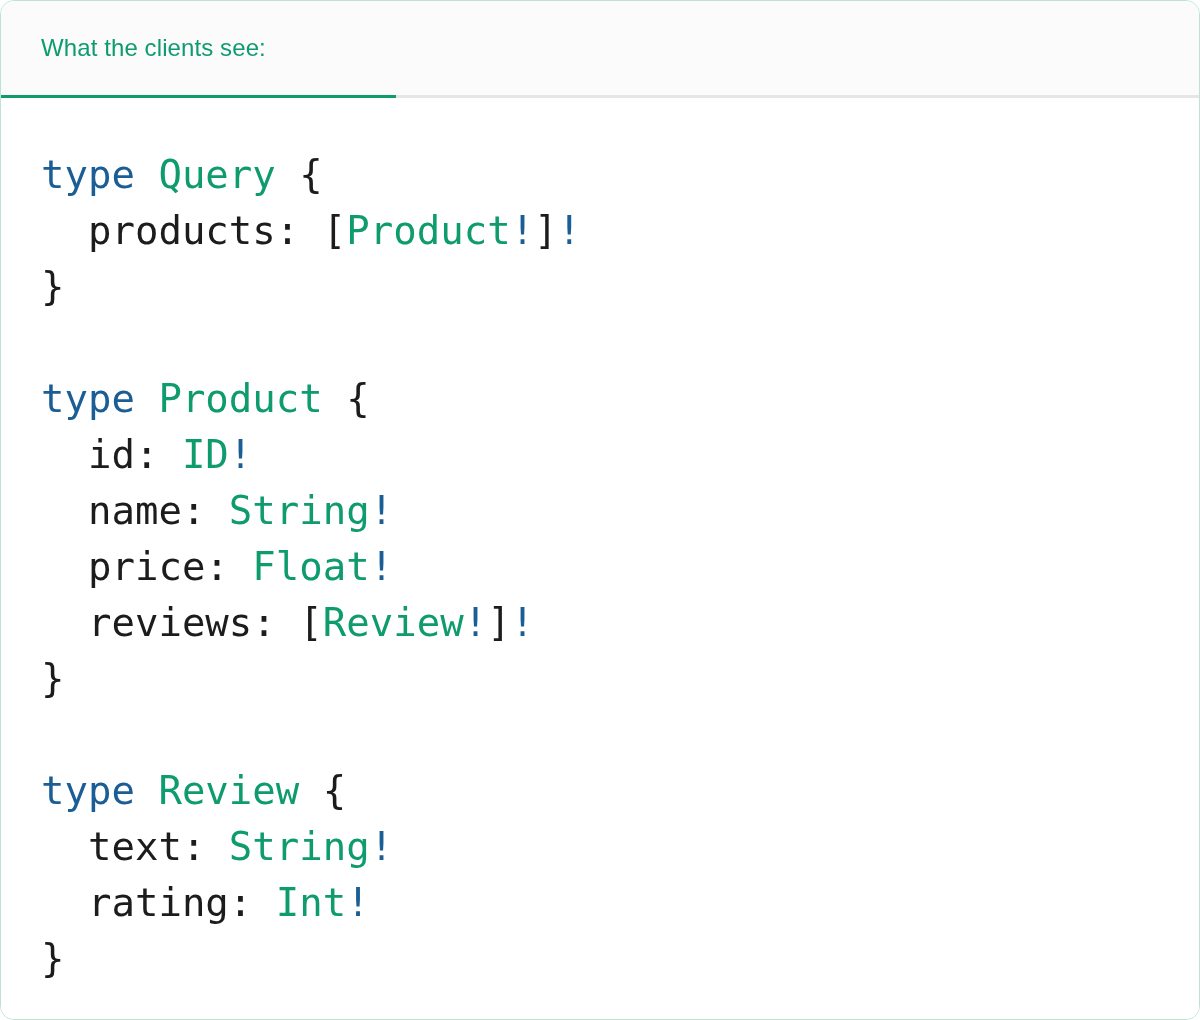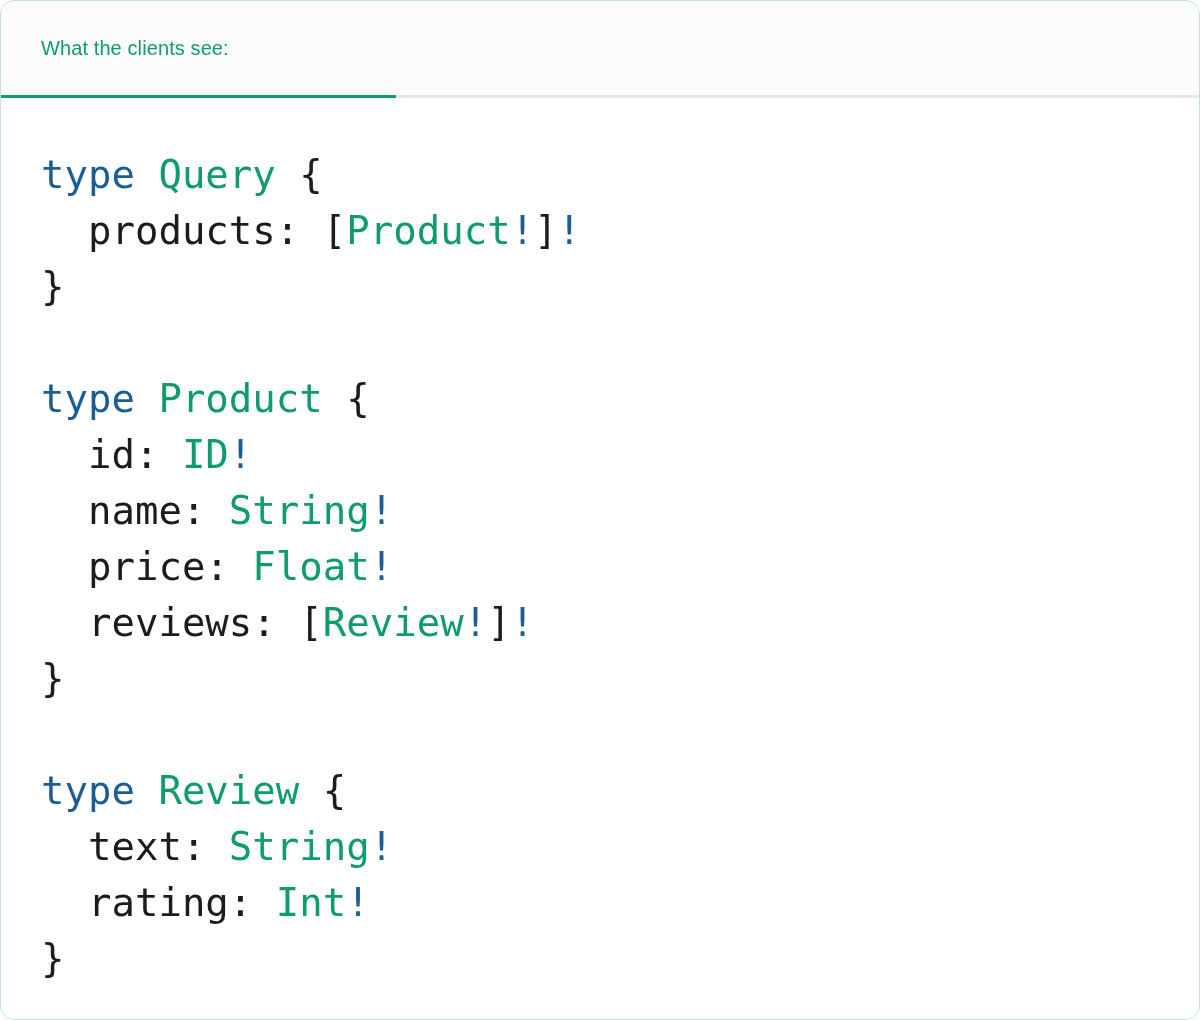--- a/index.html
+++ b/index.html
@@ -41,21 +41,21 @@
     height: 97px;
     box-sizing: border-box;
     display: flex;
     align-items: center;
     padding-left: 40px;
     border-bottom: 3px solid #0f9b70;
     background: transparent;
   }
   .tab-label {
     font-family: "Liberation Sans", sans-serif;
-    font-size: 20px;
+    font-size: 24px;
     font-weight: 400;
     color: #0f9b70;
     letter-spacing: 0.1px;
     white-space: nowrap;
   }
 
   
   .code-body {
     box-sizing: border-box;
     padding: 19px 0 0 40px;

